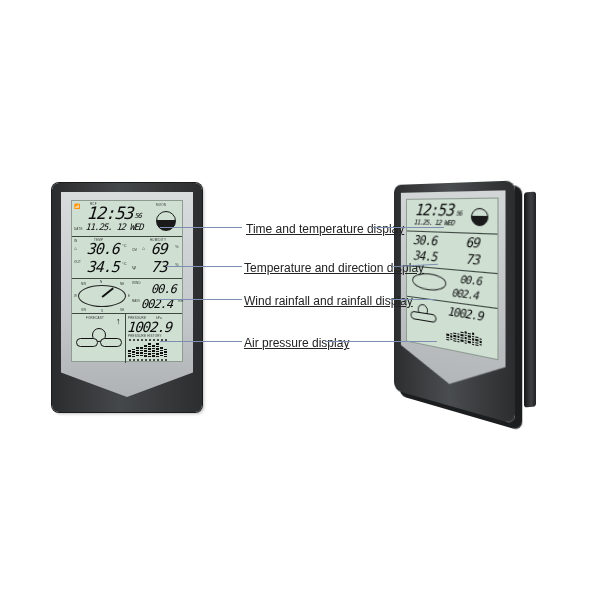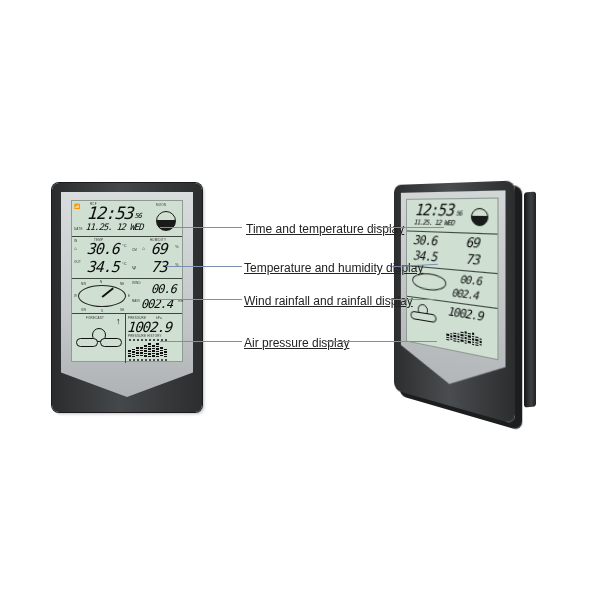--- a/index.html
+++ b/index.html
@@ -247,21 +247,21 @@
         </div>
     </div>
   </div>
 </div>
 
 <div class="callout-line" style="left:160px;top:227px;width:82px;"></div>
 <span class="callout-label" style="left:246px;top:222px;">Time and temperature display</span>
 <div class="callout-line" style="left:372px;top:227px;width:72px;"></div>
 
 <div class="callout-line" style="left:166px;top:266px;width:76px;"></div>
-<span class="callout-label" style="left:244px;top:261px;">Temperature and humidity display</span>
+<span class="callout-label" style="left:244px;top:261px;">Temperature and direction display</span>
 <div class="callout-line" style="left:392px;top:265px;width:46px;transform:rotate(-3deg);"></div>
 
 <div class="callout-line" style="left:158px;top:299px;width:84px;"></div>
 <span class="callout-label" style="left:244px;top:294px;">Wind rainfall and rainfall display</span>
 <div class="callout-line" style="left:390px;top:299px;width:46px;"></div>
 
 <div class="callout-line" style="left:160px;top:341px;width:82px;"></div>
 <span class="callout-label" style="left:244px;top:336px;">Air pressure display</span>
 <div class="callout-line" style="left:325px;top:341px;width:112px;"></div>
 

